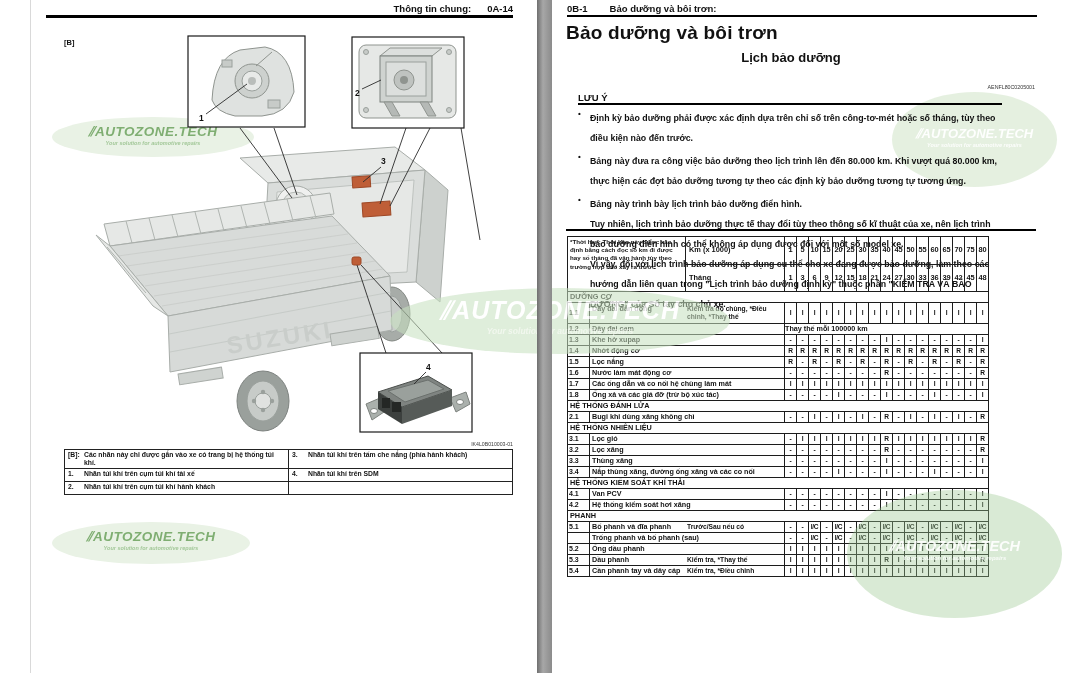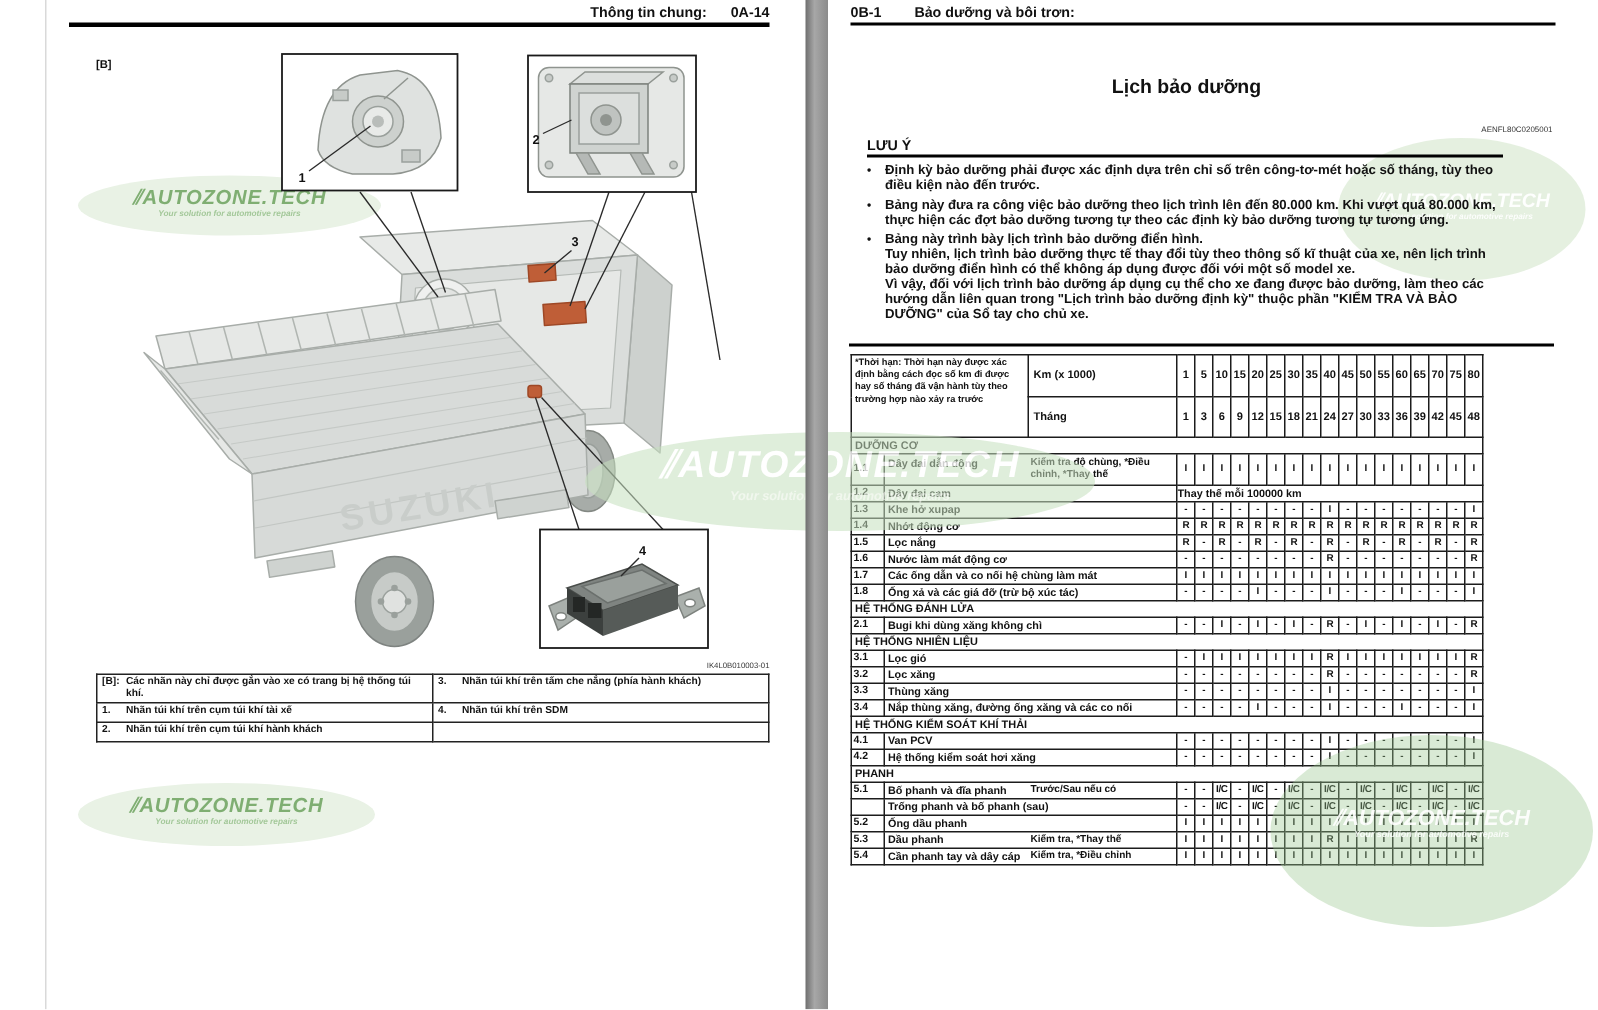--- a/index.html
+++ b/index.html
@@ -32,21 +32,21 @@
   .rp-rule1{position:absolute;left:15px;top:15px;width:470px;height:1.5px;background:#000;}
   .rp-title{position:absolute;left:14px;top:22px;font-size:19px;font-weight:bold;letter-spacing:.2px;}
   .rp-sect{position:absolute;left:14px;top:50px;width:450px;text-align:center;font-size:13px;font-weight:bold;}
   .rp-subsect{position:absolute;left:14px;top:70px;font-size:10.5px;font-weight:bold;}
   .rp-code{position:absolute;left:200px;top:84px;width:283px;text-align:right;font-size:5.3px;color:#333;}
   .note-label{position:absolute;left:26px;top:92px;font-size:9.5px;font-weight:bold;}
   .note-rule{position:absolute;left:26px;top:103px;width:424px;height:1.5px;background:#000;}
   #bullets{position:absolute;left:26px;top:108px;width:430px;z-index:1;}
   .bullet{display:flex;margin-bottom:3px;}
   .bullet .dot{flex:0 0 12px;font-size:8px;line-height:11px;font-weight:bold;}
-  .bullet .btx{flex:1;font-size:8.8px;font-weight:bold;line-height:10px;white-space:pre-line;}
+  .bullet .btx{flex:1;font-size:8.8px;font-weight:bold;line-height:20px;white-space:pre-line;}
   .rp-rule2{position:absolute;left:14px;top:229px;width:470px;height:1.5px;background:#000;}
   
   #sched{position:absolute;left:15px;top:236px;border-collapse:collapse;table-layout:fixed;z-index:1;}
   #sched td{border:1px solid #1c1c1c;padding:0;overflow:hidden;white-space:nowrap;
             font-size:7.2px;font-weight:bold;line-height:1.1;}
   #sched .pnote{font-size:6.2px;line-height:1.32;white-space:normal;padding:1px 2px;vertical-align:top;}
   #sched .plabel{padding-left:3px;font-size:7.4px;}
   #sched .num{text-align:center;font-size:7.4px;}
   #sched tr.hr1 td{height:27px;}
   #sched tr.hr2 td{height:26px;}
@@ -293,20 +293,21 @@
       <div class="l1"><span>⫽</span><span>AUTOZONE.TECH</span></div>
       <div class="tg">Your solution for automotive repairs</div>
     </div>
 
     <div class="rp-header">
       <span>0B-1</span>
       <span>Bảo dưỡng và bôi trơn:</span>
     </div>
     <div class="rp-rule1"></div>
 
+    <div class="rp-title">Bảo dưỡng và bôi trơn</div>
     <div class="rp-sect">Lịch bảo dưỡng</div>
     <div class="rp-code">AENFL80C0205001</div>
 
     <div class="note-label">LƯU Ý</div>
     <div class="note-rule"></div>
     <div id="bullets">
         <div class="bullet">
           <span class="dot">•</span>
           <span class="btx">Định kỳ bảo dưỡng phải được xác định dựa trên chỉ số trên công-tơ-mét hoặc số tháng, tùy theo điều kiện nào đến trước.</span>
         </div>

